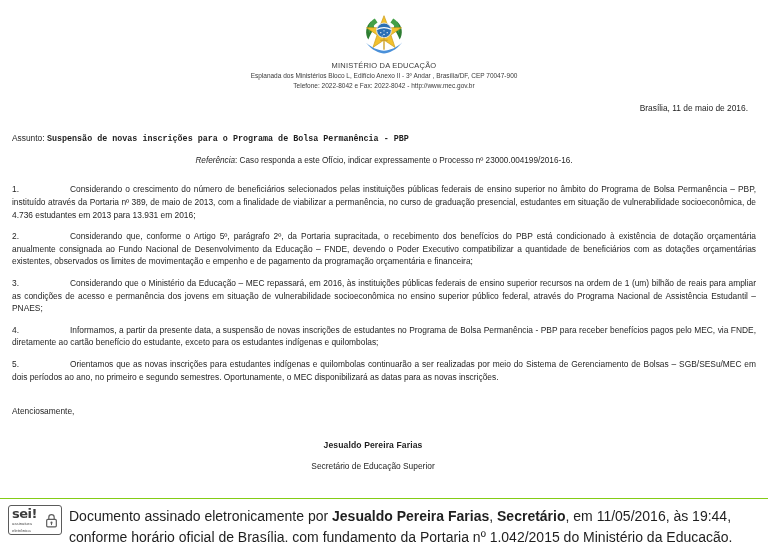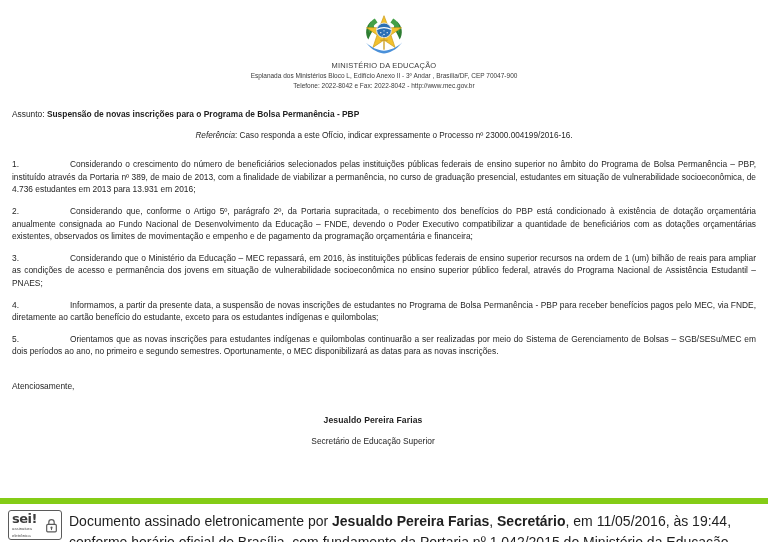--- a/index.html
+++ b/index.html
@@ -70,20 +70,21 @@
   .addressee {
     margin-top: 12px;
     font-size: 8.4px;
   }
   .subject-line {
     margin-top: 18px;
     font-size: 8.4px;
   }
   .subject-line .subject-value {
     font-weight: bold;
+    font-family: Liberation Mono, monospace;
   }
   .reference-line {
     margin-top: 10px;
     font-size: 8.2px;
     text-align: center;
   }
   .reference-line .ref-label {
     font-style: italic;
   }
 
@@ -152,21 +153,21 @@
     margin-top: 8px;
   }
 
   
   .sei-footer {
     position: absolute;
     left: 0;
     right: 0;
     bottom: 0;
     height: 44px;
-    border-top: 6px solid #84cc16;
+    border-top: 1px solid #84cc16;
     display: flex;
     align-items: flex-start;
     padding: 6px 8px 0 8px;
     box-sizing: border-box;
     background: #fff;
   }
   .sei-badge {
     flex: 0 0 auto;
     width: 54px;
     height: 30px;
@@ -248,20 +249,21 @@
       </g>
     </svg>
     <div class="org-name">MINISTÉRIO DA EDUCAÇÃO</div>
     <div class="org-address">Esplanada dos Ministérios Bloco L, Edifício Anexo II - 3º Andar , Brasília/DF, CEP 70047-900</div>
     <div class="org-contact">Telefone: 2022-8042 e Fax: 2022-8042 - http://www.mec.gov.br</div>
   </div>
 
   <div class="doc-body">
 
 
+    <div class="place-date">Brasília, 11 de maio de 2016.</div>
 
 
     <div class="subject-line">
       <span>Assunto:</span>
       <span class="subject-value">Suspensão de novas inscrições para o Programa de Bolsa Permanência - PBP</span>
     </div>
 
     <div class="reference-line">
       <span class="ref-label">Referência</span><span>: Caso responda a este Ofício, indicar expressamente o Processo nº 23000.004199/2016-16.</span>
     </div>

